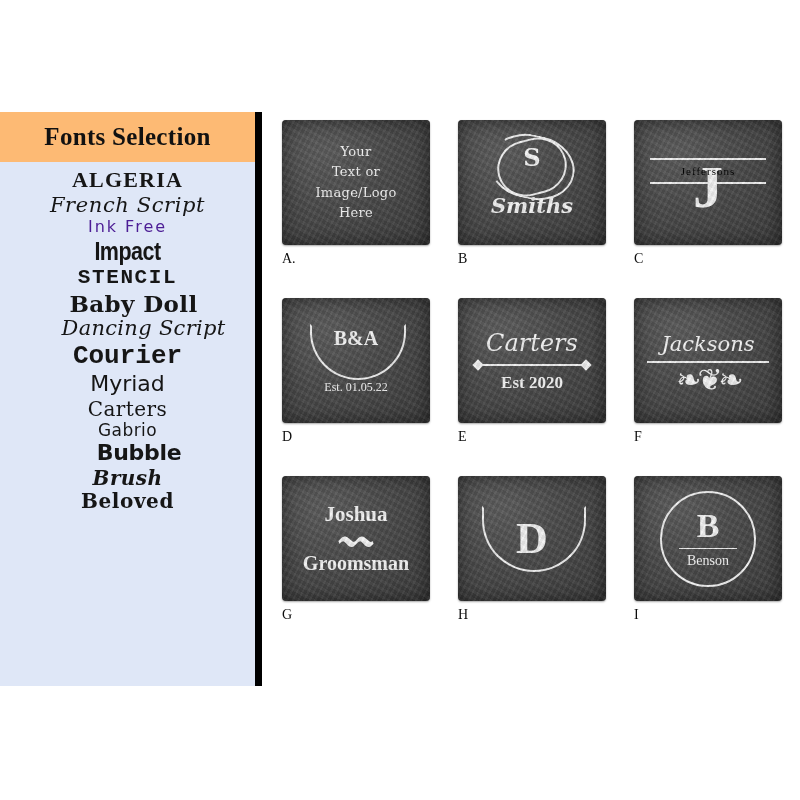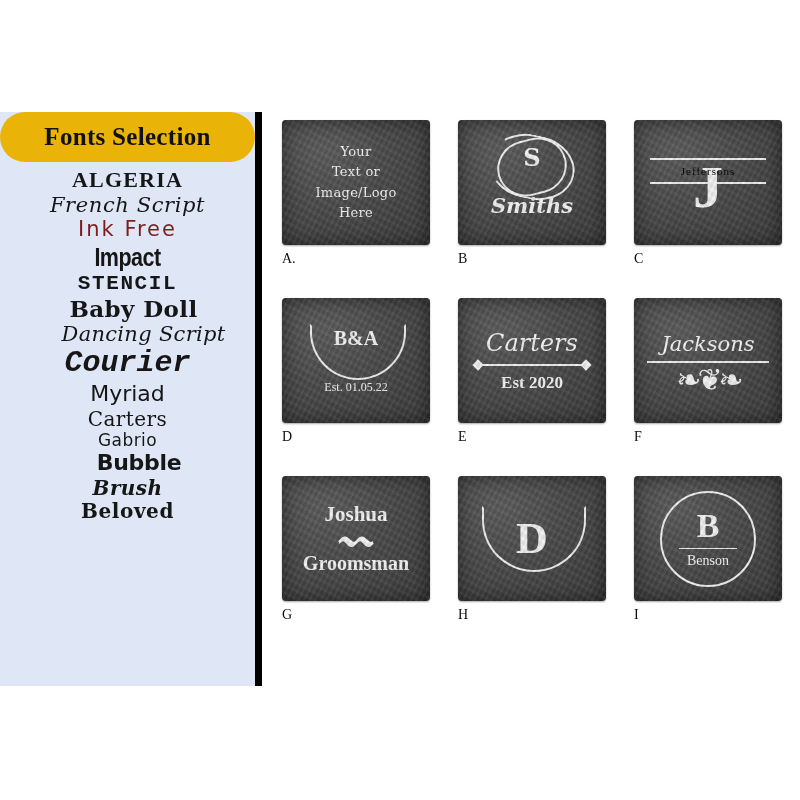--- a/index.html
+++ b/index.html
@@ -12,47 +12,46 @@
   .stage{position:relative;width:800px;height:800px;}
 
   
   .font-panel{
     position:absolute;left:0;top:112px;width:262px;height:574px;
     background:#dfe7f7;
     border-right:7px solid #000;
     box-sizing:border-box;
   }
   .font-panel-title{
-    height:50px;background:#eab308;
+    height:50px;background:#fdba74;
     display:flex;align-items:center;justify-content:center;
     font-family:"Liberation Serif", serif;
     font-weight:bold;font-size:25px;color:#111;
     letter-spacing:.3px;
-    border-radius:25px;
   }
   .font-list{
     padding:6px 0 0 0;
     display:flex;flex-direction:column;align-items:center;
     gap:1px;
   }
   .font-item{
     width:100%;text-align:center;color:#161616;
     line-height:1.12;
     white-space:nowrap;
   }
 
   
   .f-algeria{font-family:"Liberation Serif",serif;font-weight:bold;font-size:22px;letter-spacing:1.2px;font-variant:small-caps;text-align:center;}
   .f-french{font-family:"DejaVu Serif",serif;font-style:italic;font-size:21px;letter-spacing:.6px;}
-  .f-ink{font-family:"DejaVu Sans",sans-serif;font-size:21px;letter-spacing:2px;color:#7f1d1d;}
+  .f-ink{font-family:"DejaVu Sans",sans-serif;font-size:16px;letter-spacing:2px;color:#4c1d95;}
   .f-impact{font-family:"Liberation Sans",sans-serif;font-weight:bold;font-size:25px;letter-spacing:-.6px;transform:scaleX(.86);}
   .f-stencil{font-family:Liberation Mono, monospace;font-weight:bold;font-size:21px;letter-spacing:1.6px;}
   .f-babydoll{font-family:"DejaVu Serif",serif;font-weight:bold;font-size:23px;letter-spacing:.4px;margin-left:12px;}
   .f-dancing{font-family:"DejaVu Serif",serif;font-style:italic;font-size:21px;letter-spacing:.3px;padding-left:32px;}
-  .f-courier{font-family:"Liberation Mono",monospace;font-weight:bold;font-size:30px;font-style:italic;}
+  .f-courier{font-family:"Liberation Mono",monospace;font-weight:bold;font-size:26px;}
   .f-myriad{font-family:"DejaVu Sans",sans-serif;font-size:22px;}
   .f-times{font-family:"Liberation Serif",serif;font-weight:bold;font-size:22px;}
   .f-monotype{font-family:"DejaVu Serif",serif;font-size:20px;letter-spacing:.4px;}
   .f-gabrio{font-family:"DejaVu Sans",sans-serif;font-size:17px;letter-spacing:.4px;}
   .f-bubble{font-family:"DejaVu Sans",sans-serif;font-weight:bold;font-size:22px;letter-spacing:-.3px;padding-left:23px;}
   .f-beloved{font-family:"DejaVu Serif",serif;font-weight:bold;font-size:20px;letter-spacing:.6px;}
   .f-brush{font-family:"DejaVu Serif",serif;font-style:italic;font-weight:bold;font-size:20px;letter-spacing:.4px;}
 
   
   .grid{

